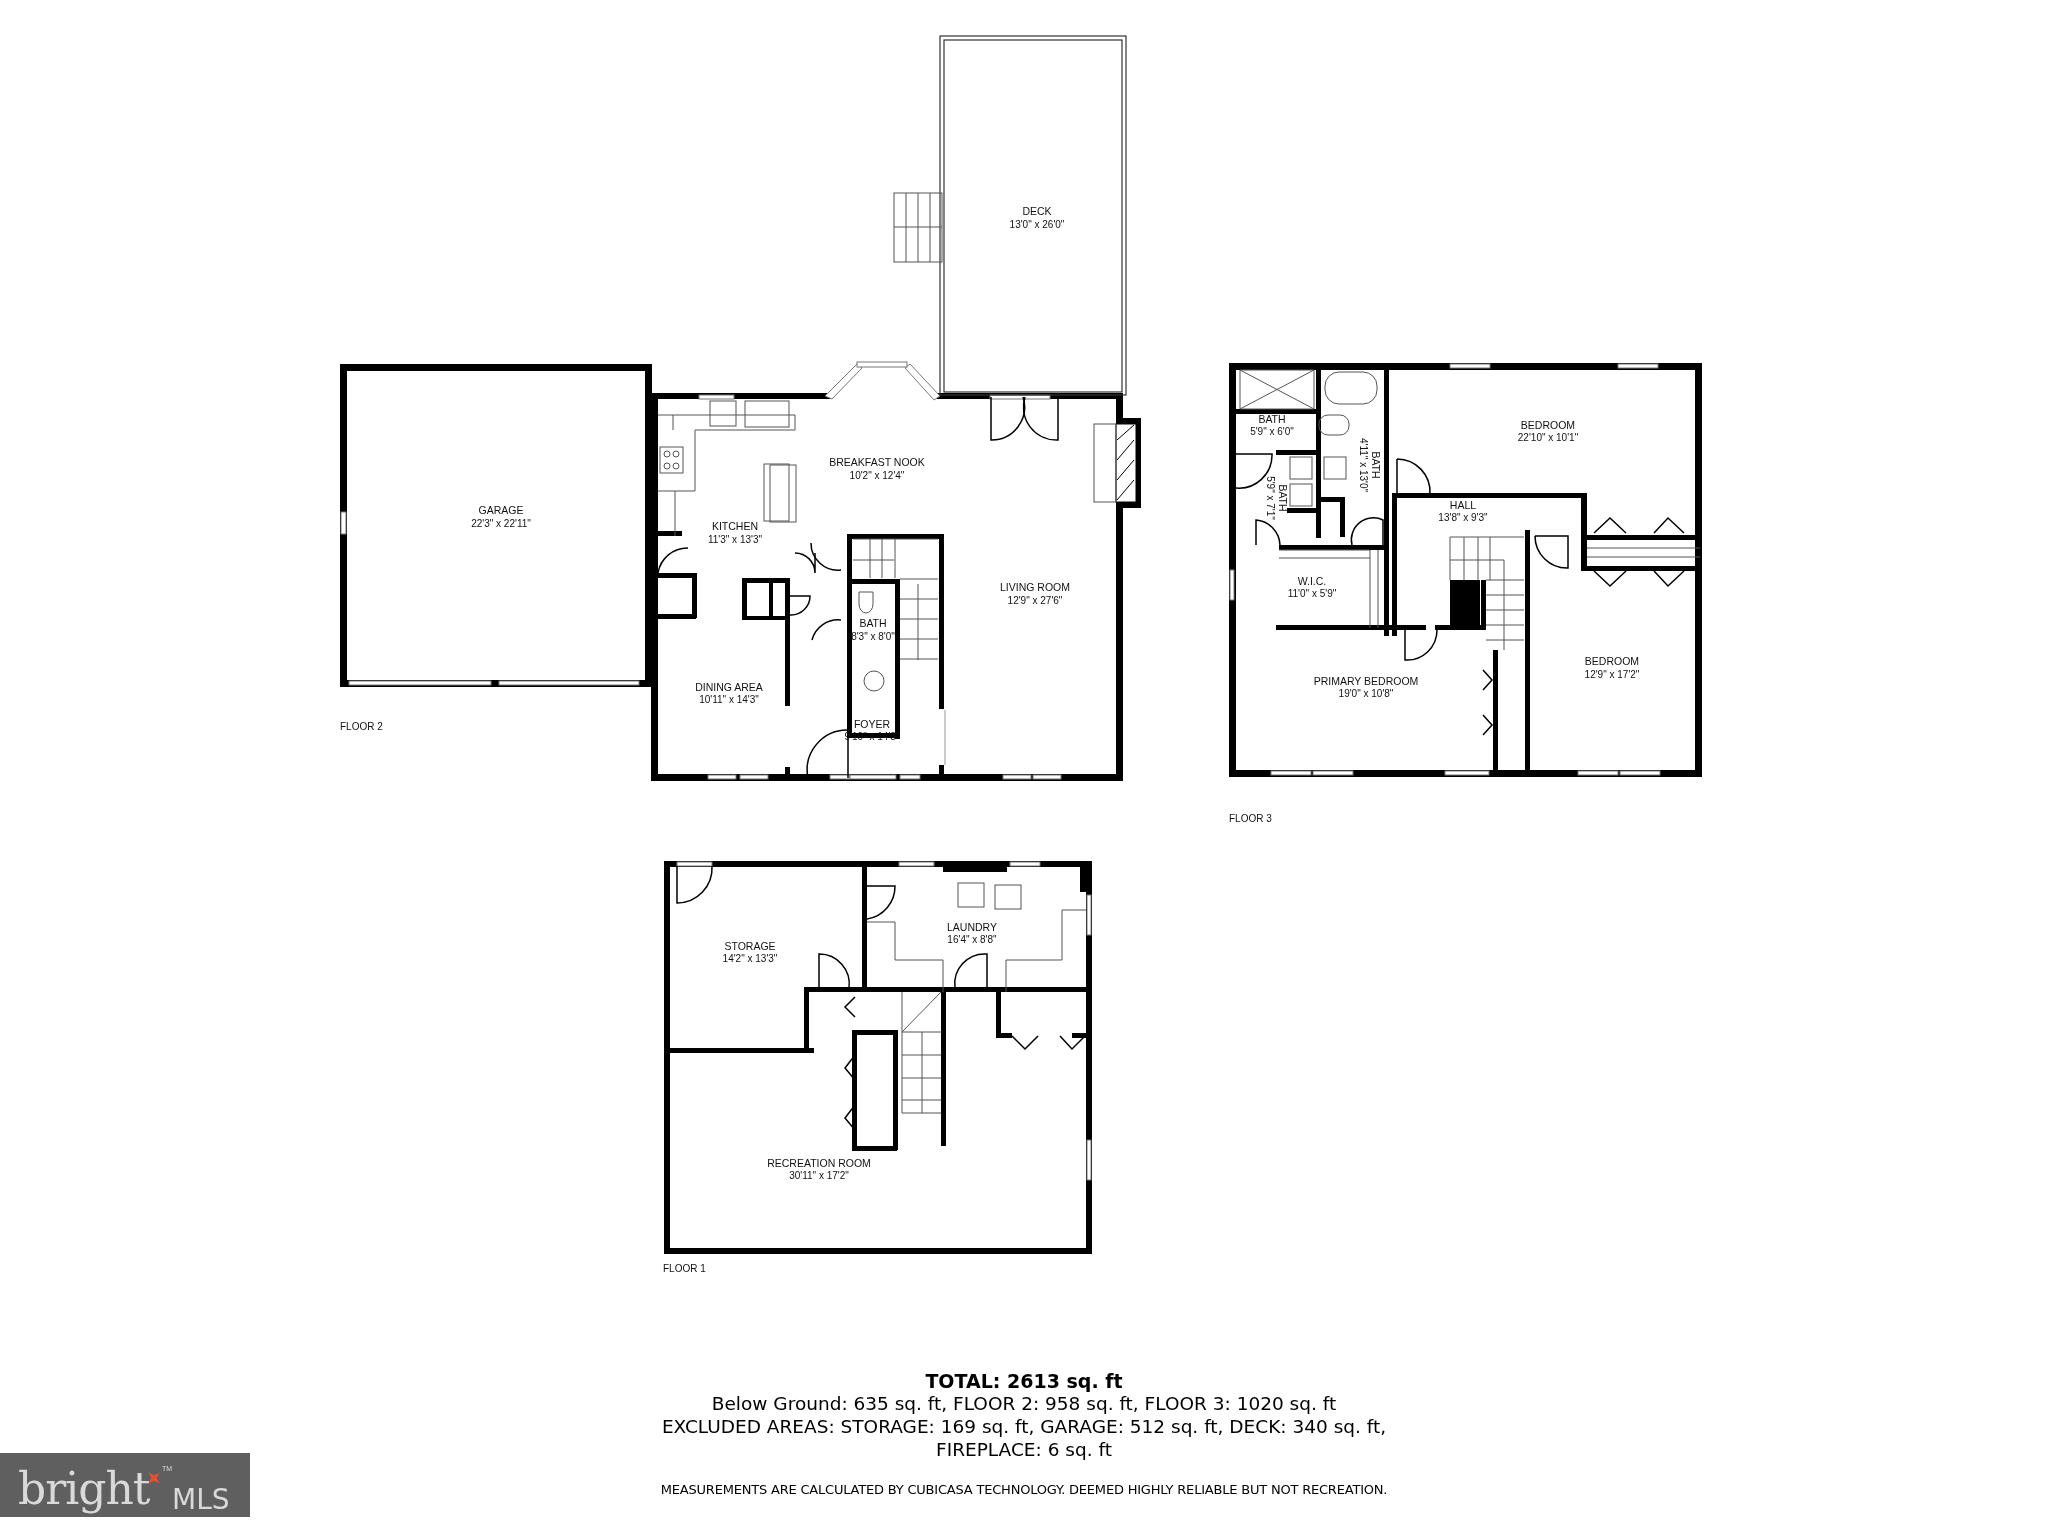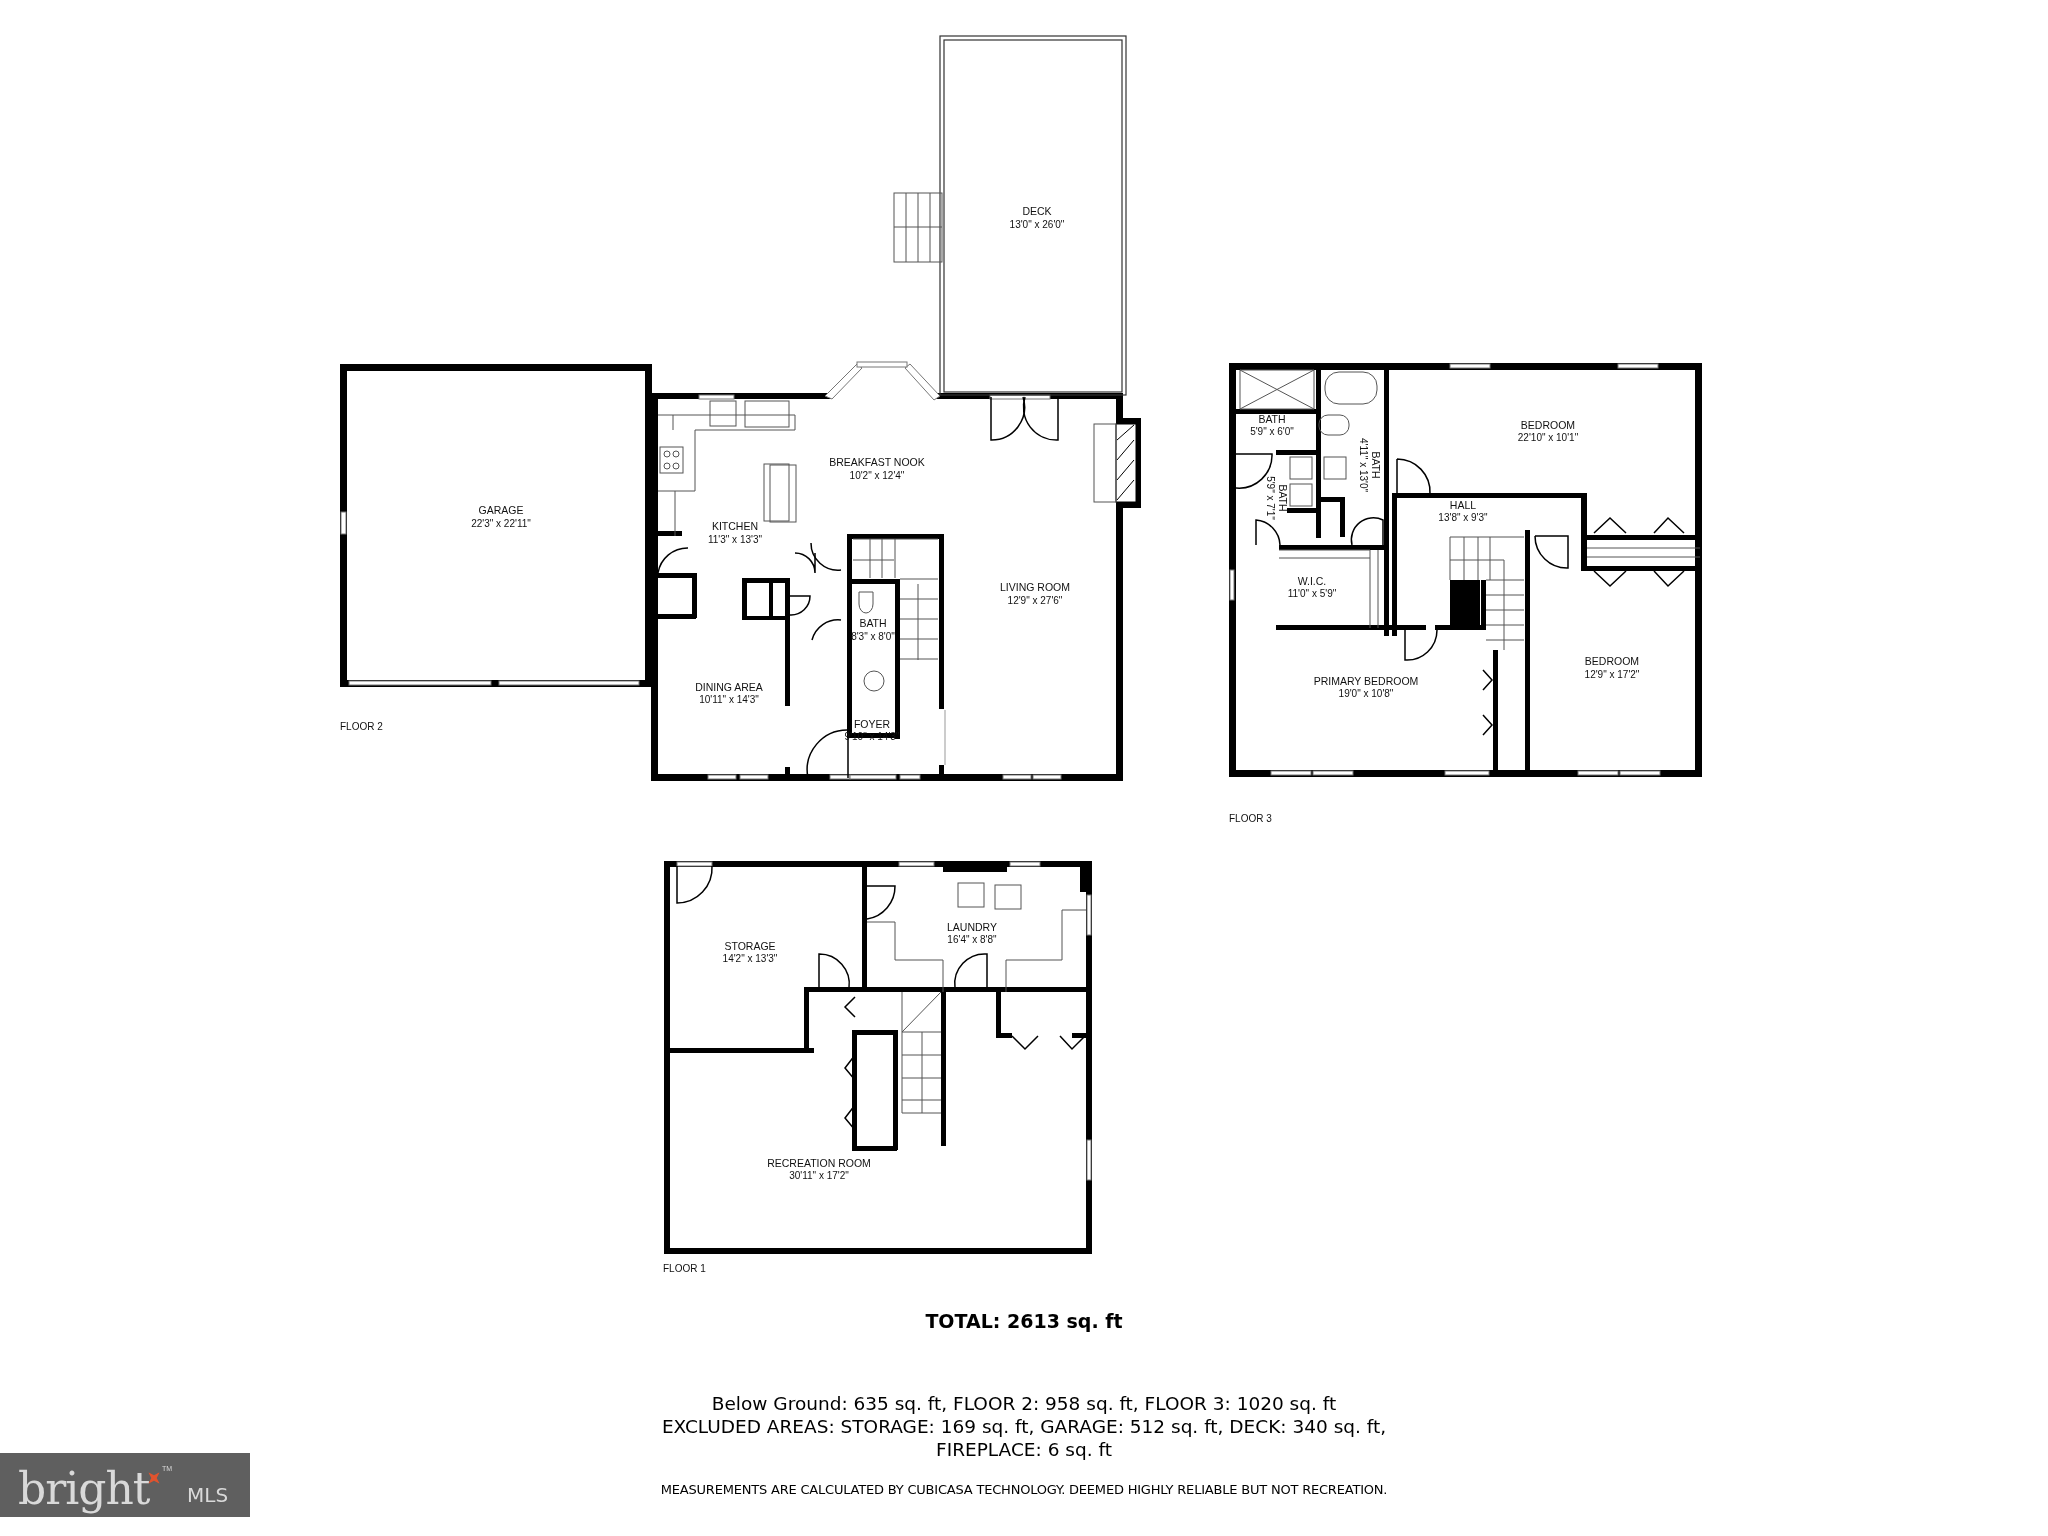--- a/index.html
+++ b/index.html
@@ -7,31 +7,31 @@
   svg.plan { position:absolute; left:0; top:0; }
   .wall { fill:#000; }
   .thin { fill:none; stroke:#000; stroke-width:1.5; }
   .thin2 { fill:none; stroke:#555; stroke-width:1; }
   .win { fill:#fff; stroke:#777; stroke-width:1; }
   .deck { fill:none; stroke:#333; stroke-width:1.2; }
   .rname { font-family:"Liberation Sans", sans-serif; font-size:10.5px; text-anchor:middle; fill:#111; }
   .rdim { font-family:"Liberation Sans", sans-serif; font-size:10px; text-anchor:middle; fill:#111; }
   .floorlabel { font-family:"Liberation Sans", sans-serif; font-size:10px; fill:#111; }
   .summary { position:absolute; left:0; width:2048px; text-align:center; font-family:"DejaVu Sans", sans-serif; }
-  .sum-total { top:1310px; font-size:19px; font-weight:bold;text-align:center; }
+  .sum-total { top:1370px; font-size:19px; font-weight:bold;text-align:center; }
   .sum-line { font-size:18.5px; }
   .sum-l1 { top:1393px; }
   .sum-l2 { top:1416px; }
   .sum-l3 { top:1439px; }
   .disclaimer { position:absolute; top:1482px; left:0; width:2048px; text-align:center; font-size:13px; font-family:"DejaVu Sans", sans-serif; letter-spacing:-0.2px; }
   .logo { position:absolute; left:0; top:1453px; width:250px; height:64px; background:#5f5f5f; }
   .logo-bright { position:absolute; left:18px; top:10px; font-family:"DejaVu Serif", serif; font-size:44px; color:#d9d9d9; letter-spacing:-1px; }
   .logo-star { position:absolute; left:146px; top:17px; width:16px; height:16px; background:#e0532e; transform:rotate(45deg); clip-path:polygon(50% 0,62% 38%,100% 50%,62% 62%,50% 100%,38% 62%,0 50%,38% 38%); }
   .logo-tm { position:absolute; left:162px; top:12px; font-size:7px; color:#d9d9d9; }
-  .logo-mls { position:absolute; left:187px; top:30px; font-size:20px; color:#d9d9d9; font-family:"DejaVu Sans", sans-serif; }
+  .logo-mls { position:absolute; left:172px; top:30px; font-size:28px; color:#d9d9d9; font-family:"DejaVu Sans", sans-serif; }
 </style>
 </head>
 <body>
 
 <svg class="plan" width="2048" height="1536" viewBox="0 0 2048 1536">
 
   <g>
 
     <g>
       <rect class="wall" x="340" y="364" width="312" height="7"></rect>

